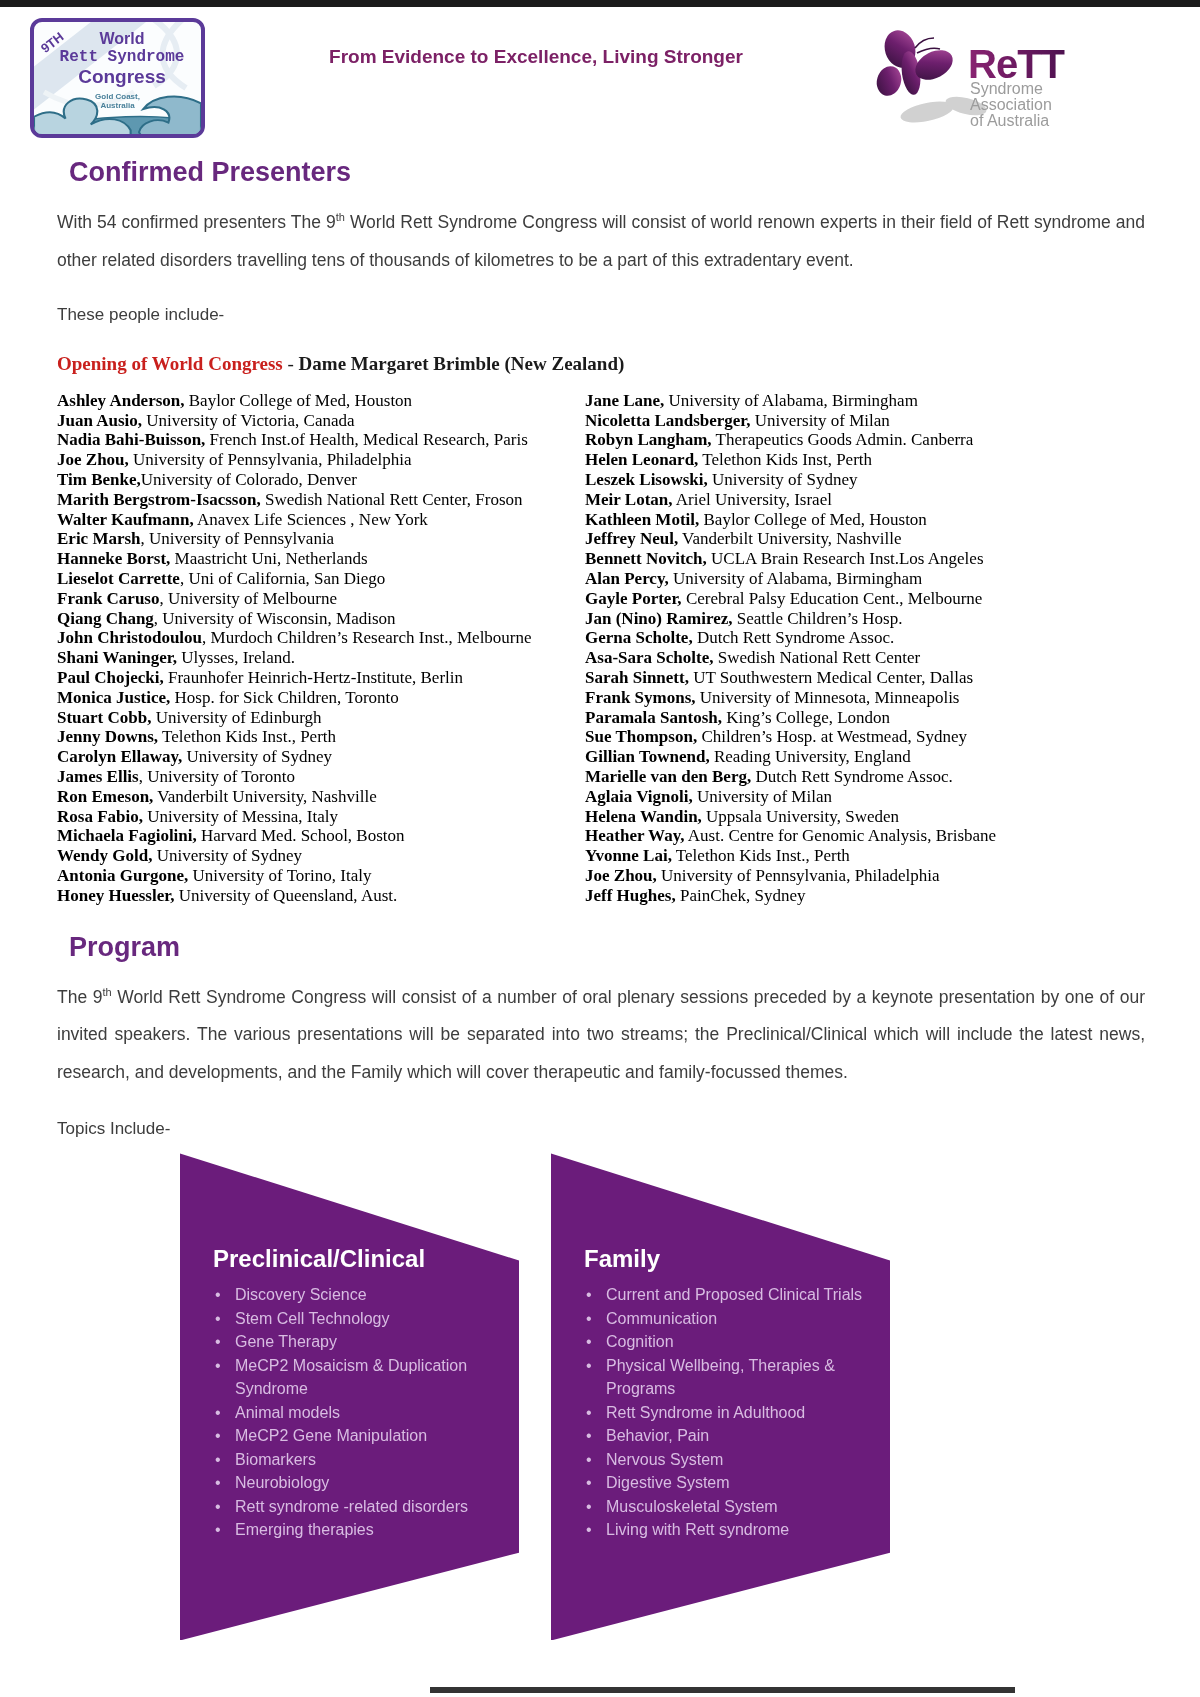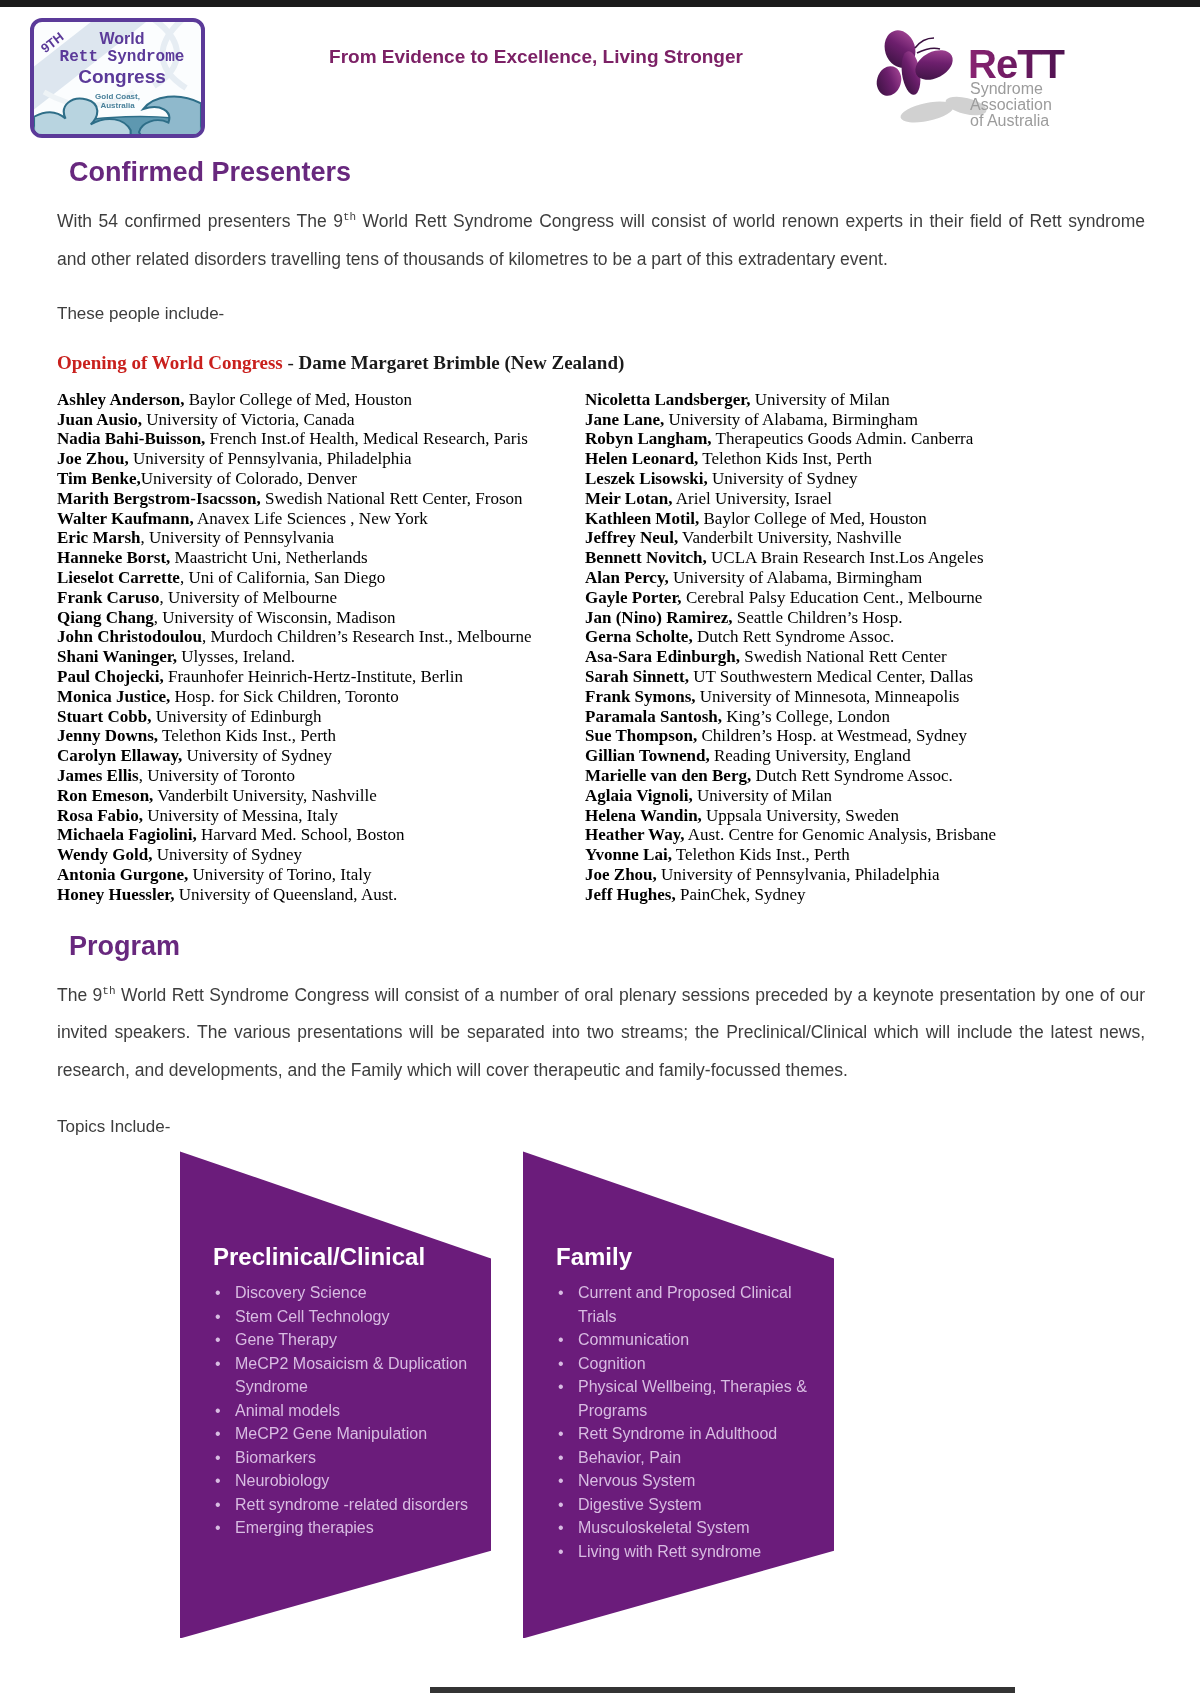--- a/index.html
+++ b/index.html
@@ -26,35 +26,35 @@
             color:#49809a;font-weight:bold;line-height:9px;white-space:pre-line;}
   .waves{position:absolute;bottom:-2px;left:0;width:100%;height:50px;}
   .tagline{flex:1;text-align:center;margin-top:28px;font-weight:bold;font-size:19px;color:#7c2166;}
   .rsa-logo{flex:none;width:215px;margin-top:8px;margin-right:88px;}
 
   
   main{padding:0 55px 0 57px;}
   h1{font-weight:bold;font-size:27px;color:#68287e;margin:25px 0 0 12px;letter-spacing:0;}
   h1.program-title{margin-top:26px;}
   .body-par{font-size:17.5px;line-height:38px;text-align:justify;color:#3d3d3d;margin:10px 0 0 0;}
-  sup{font-size:11px;font-family:Liberation Mono, monospace;}
+  sup{font-size:11px;}
   .include-line{font-size:17px;color:#3d3d3d;margin:26px 0 0 0;}
   .opening{font-family:"Liberation Serif",serif;font-size:19px;margin:28px 0 0 0;color:#1b1b1b;}
   .opening .red{color:#c9201d;font-weight:bold;}
   .opening .sep{font-weight:normal;}
   .opening .keynote{font-weight:bold;}
 
   .cols{margin-top:16px;display:grid;grid-template-columns:528px 1fr;
         font-family:"Liberation Serif",serif;font-size:17px;line-height:19.8px;color:#000000;}
   .prow{white-space:nowrap;}
   .prow b{font-weight:bold;}
 
   .topics-line{font-size:17px;color:#3d3d3d;margin:28px 0 0 0;}
   .streams{display:flex;gap:32px;margin:14px 0 0 123px;}
-  .pennant{width:311px;height:487px;background:#6b1c7b;
+  .pennant{width:339px;height:487px;background:#6b1c7b;
            clip-path:polygon(0 0,100% 22%,100% 82%,0 100%);
            box-sizing:border-box;padding:92px 12px 0 33px;flex:none;}
   .pennant h2{margin:0 0 10px 0;color:#ffffff;font-size:24px;font-weight:bold;}
   .pennant ul{list-style:none;margin:0;padding:0;color:#d8bce2;font-size:16px;line-height:23.5px;}
   .pennant li{position:relative;padding-left:22px;}
   .pennant li::before{content:"\2022";position:absolute;left:2px;color:#d8bce2;}
 </style>
 </head>
 <body>
 
@@ -175,24 +175,24 @@
           <div class="prow"><b>Michaela Fagiolini,</b><span> Harvard Med. School, Boston</span></div>
 
           <div class="prow"><b>Wendy Gold,</b><span> University of Sydney</span></div>
 
           <div class="prow"><b>Antonia Gurgone,</b><span> University of Torino, Italy</span></div>
 
           <div class="prow"><b>Honey Huessler,</b><span> University of Queensland, Aust.</span></div>
         </div>
       <div class="col">
 
+          <div class="prow"><b>Jane Lane,</b><span> University of Alabama, Birmingham</span></div>
+
           <div class="prow"><b>Nicoletta Landsberger,</b><span> University of Milan</span></div>
 
-          <div class="prow"><b>Jane Lane,</b><span> University of Alabama, Birmingham</span></div>
-
           <div class="prow"><b>Robyn Langham,</b><span> Therapeutics Goods Admin. Canberra</span></div>
 
           <div class="prow"><b>Helen Leonard,</b><span> Telethon Kids Inst, Perth</span></div>
 
           <div class="prow"><b>Leszek Lisowski,</b><span> University of Sydney</span></div>
 
           <div class="prow"><b> Meir Lotan,</b><span> Ariel University, Israel</span></div>
 
           <div class="prow"><b>Kathleen Motil,</b><span> Baylor College of Med, Houston</span></div>
 
@@ -201,21 +201,21 @@
           <div class="prow"><b>Bennett Novitch,</b><span> UCLA Brain Research Inst.Los Angeles</span></div>
 
           <div class="prow"><b>Alan Percy,</b><span> University of Alabama, Birmingham</span></div>
 
           <div class="prow"><b>Gayle Porter,</b><span> Cerebral Palsy Education Cent., Melbourne</span></div>
 
           <div class="prow"><b>Jan (Nino) Ramirez,</b><span> Seattle Children’s Hosp.</span></div>
 
           <div class="prow"><b> Gerna Scholte,</b><span> Dutch Rett Syndrome Assoc.</span></div>
 
-          <div class="prow"><b>Asa-Sara Edinburgh,</b><span> Swedish National Rett Center</span></div>
+          <div class="prow"><b>Asa-Sara Scholte,</b><span> Swedish National Rett Center</span></div>
 
           <div class="prow"><b> Sarah Sinnett,</b><span> UT Southwestern Medical Center, Dallas</span></div>
 
           <div class="prow"><b>Frank Symons,</b><span> University of Minnesota, Minneapolis</span></div>
 
           <div class="prow"><b>Paramala Santosh,</b><span> King’s College, London</span></div>
 
           <div class="prow"><b>Sue Thompson,</b><span> Children’s Hosp. at Westmead, Sydney</span></div>
 
           <div class="prow"><b>Gillian Townend,</b><span> Reading University, England</span></div>

